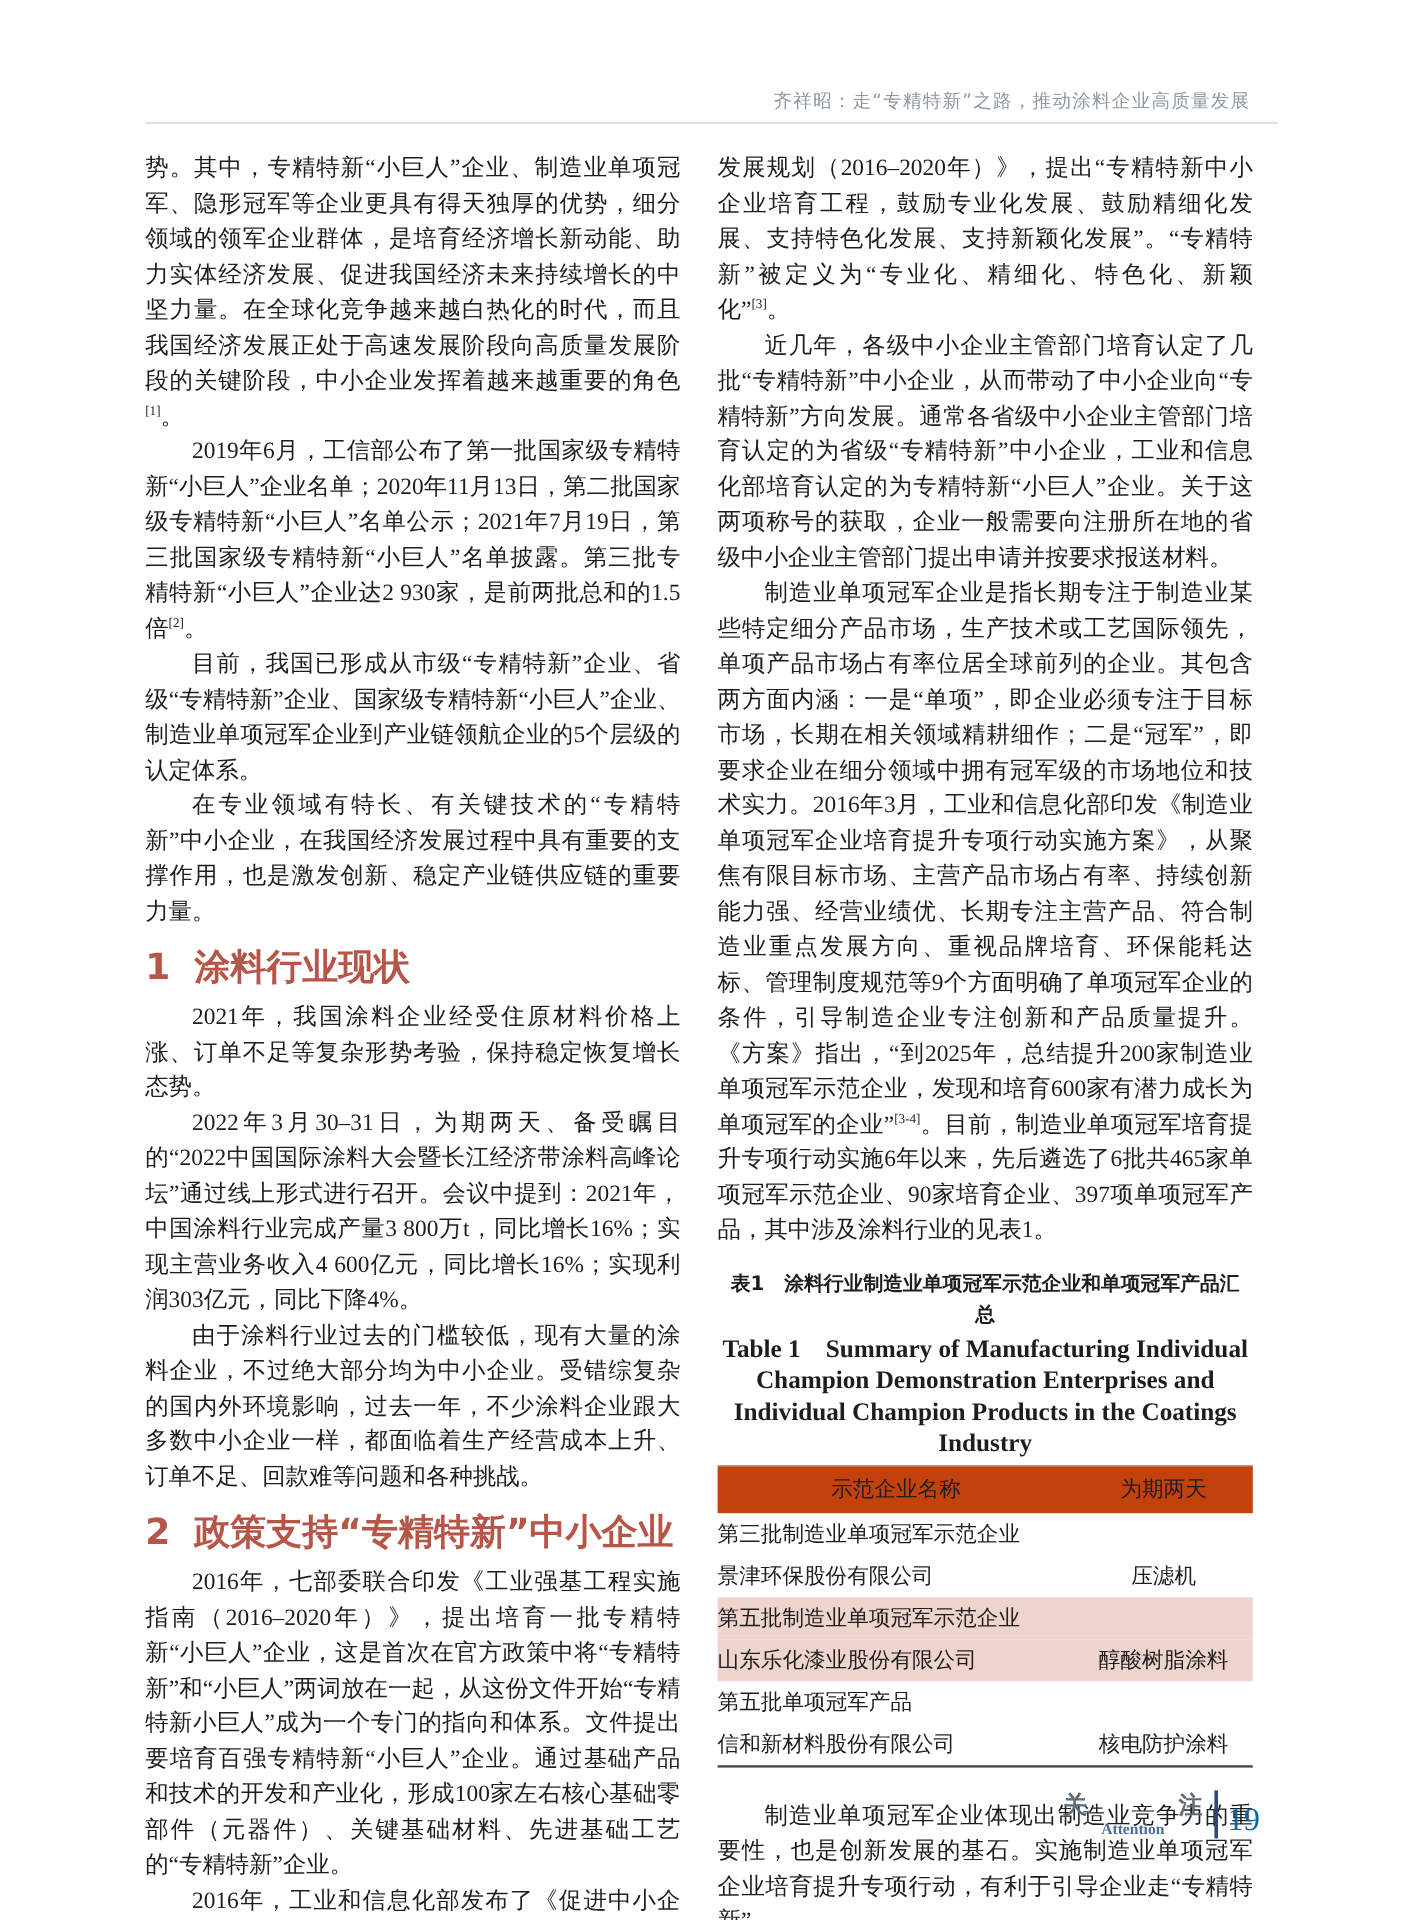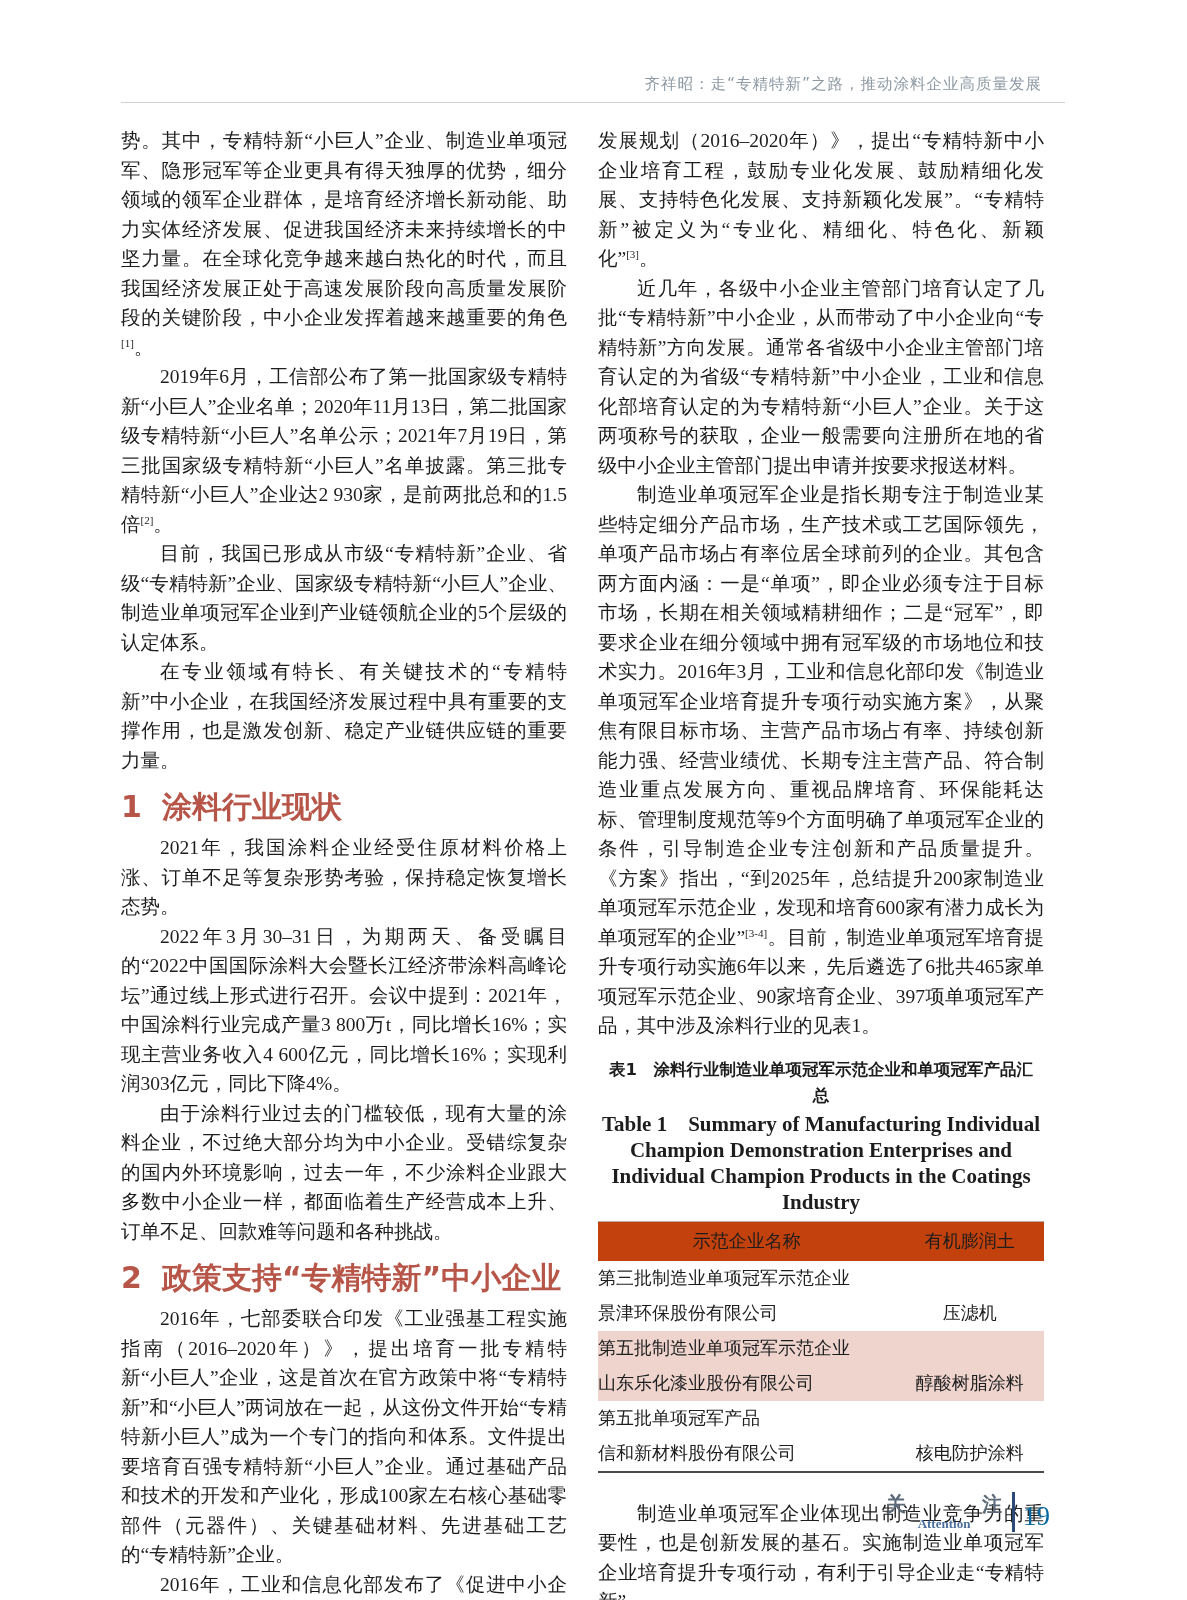--- a/index.html
+++ b/index.html
@@ -125,21 +125,21 @@
     <p>近几年，各级中小企业主管部门培育认定了几批“专精特新”中小企业，从而带动了中小企业向“专精特新”方向发展。通常各省级中小企业主管部门培育认定的为省级“专精特新”中小企业，工业和信息化部培育认定的为专精特新“小巨人”企业。关于这两项称号的获取，企业一般需要向注册所在地的省级中小企业主管部门提出申请并按要求报送材料。</p>
     <p>制造业单项冠军企业是指长期专注于制造业某些特定细分产品市场，生产技术或工艺国际领先，单项产品市场占有率位居全球前列的企业。其包含两方面内涵：一是“单项”，即企业必须专注于目标市场，长期在相关领域精耕细作；二是“冠军”，即要求企业在细分领域中拥有冠军级的市场地位和技术实力。2016年3月，工业和信息化部印发《制造业单项冠军企业培育提升专项行动实施方案》，从聚焦有限目标市场、主营产品市场占有率、持续创新能力强、经营业绩优、长期专注主营产品、符合制造业重点发展方向、重视品牌培育、环保能耗达标、管理制度规范等9个方面明确了单项冠军企业的条件，引导制造企业专注创新和产品质量提升。《方案》指出，“到2025年，总结提升200家制造业单项冠军示范企业，发现和培育600家有潜力成长为单项冠军的企业”<sup>[3-4]</sup>。目前，制造业单项冠军培育提升专项行动实施6年以来，先后遴选了6批共465家单项冠军示范企业、90家培育企业、397项单项冠军产品，其中涉及涂料行业的见表1。</p>
 
     <div class="tbl-caption-zh">表1　涂料行业制造业单项冠军示范企业和单项冠军产品汇总</div>
     <div class="tbl-caption-en">Table 1　Summary of Manufacturing Individual Champion Demonstration Enterprises and Individual Champion Products in the Coatings Industry</div>
 
     <table class="champ-table">
       <thead>
         <tr>
           <th>示范企业名称</th>
-          <th>有机膨润土</th>
+          <th>为期两天</th>
         </tr>
       </thead>
       <tbody>
         <tr>
           <td class="group-cell" colspan="2">第三批制造业单项冠军示范企业</td>
         </tr>
         <tr>
           <td class="name-cell">景津环保股份有限公司</td>
           <td class="product-cell">压滤机</td>
         </tr>

